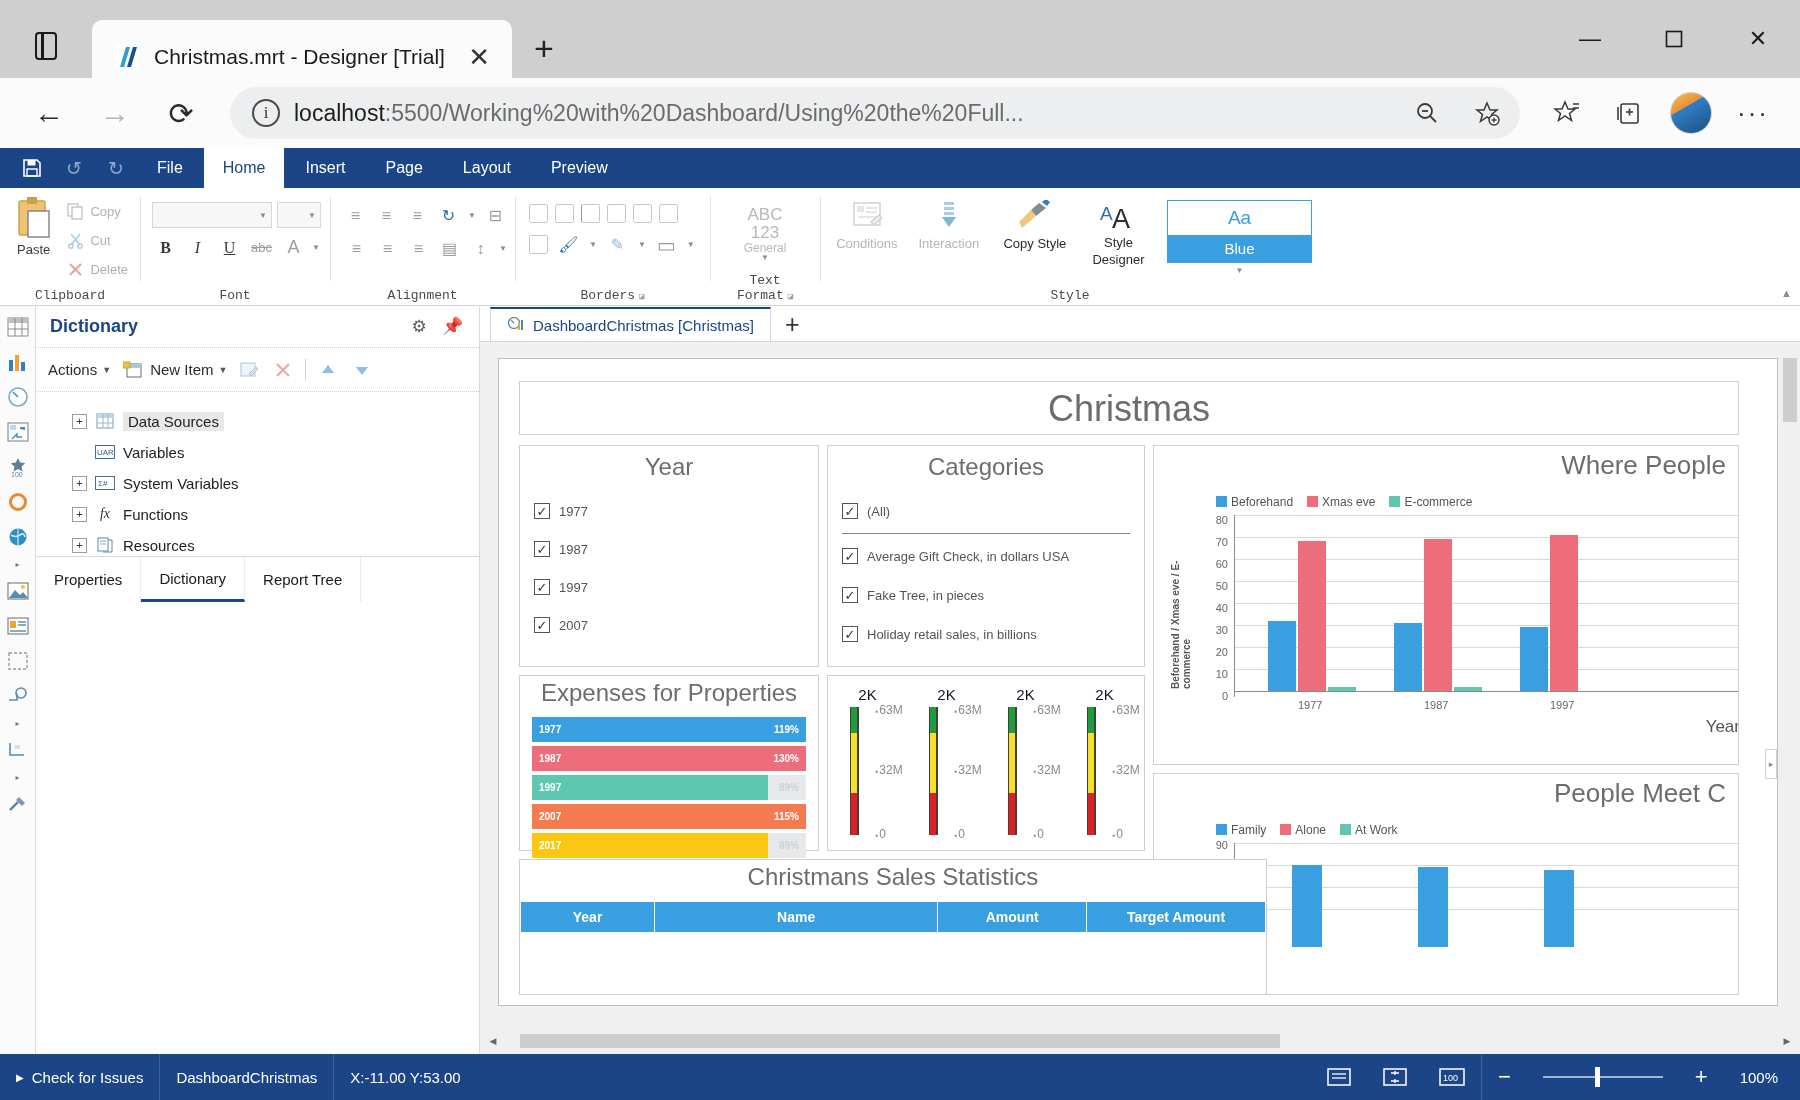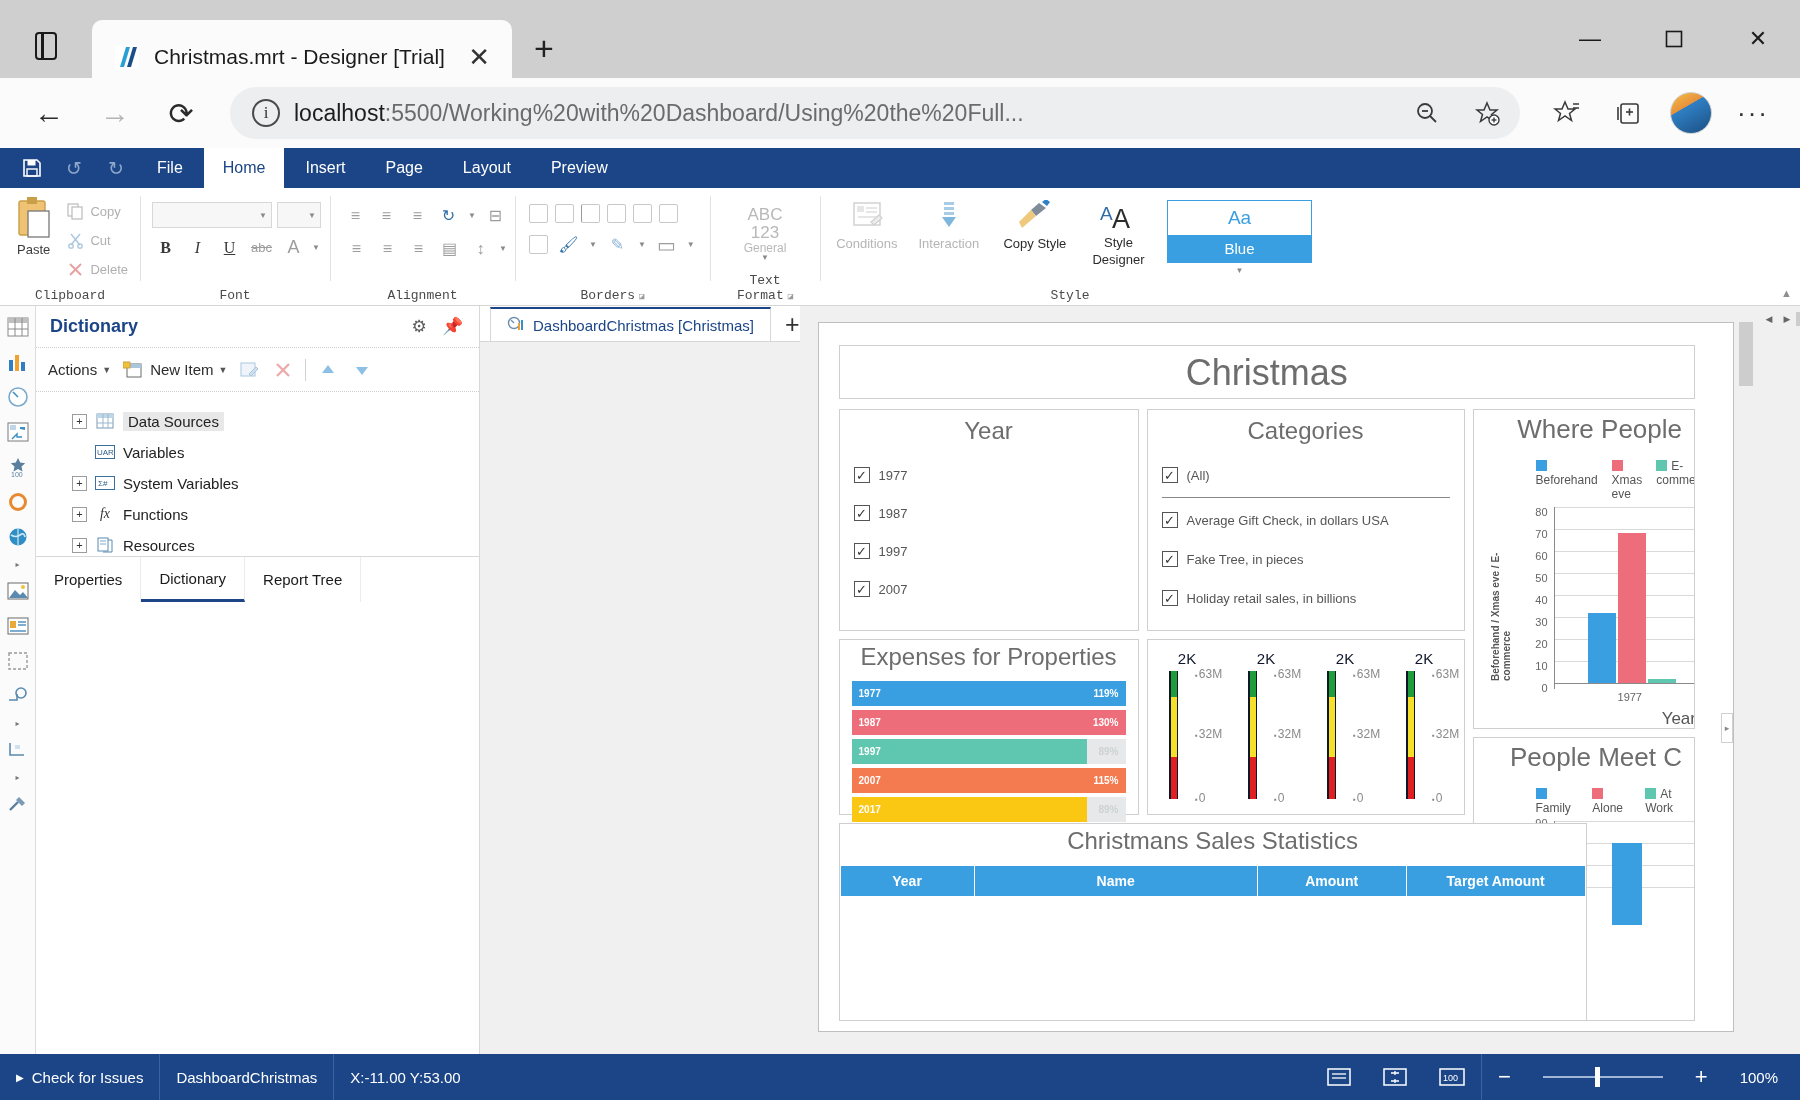--- a/index.html
+++ b/index.html
@@ -93,40 +93,40 @@
   .plus{width:15px;height:15px;border:1px solid #9c9c9c;background:#fff;display:flex;align-items:center;justify-content:center;font-size:11px;line-height:1;color:#333;}
   .plus.none{border:none;background:none;}
   .tico{width:20px;height:18px;display:flex;align-items:center;justify-content:center;font-size:11px;}
   .tlabel.sel{background:#e8e8e8;padding:1px 5px;}
 
   .dict-tabs{height:46px;border-top:1px solid #d8d8d8;background:#fff;display:flex;align-items:stretch;}
   .dtab{padding:0 18px;display:flex;align-items:center;font-size:15px;color:#1a1a1a;border-right:1px solid #ececec;}
   .dtab.active{border-bottom:3px solid #1b4586;}
 
   
-  .designer{flex:1;display:flex;background:#f0f0f0;min-width:0;}
+  .designer{flex:1;display:flex;flex-direction:column;background:#f0f0f0;min-width:0;}
   .page-tabs{height:36px;background:#ffffff;display:flex;align-items:flex-end;border-bottom:1px solid #d6d6d6;}
   .ptab{height:34px;display:flex;align-items:center;gap:8px;padding:0 16px;background:#fff;border:1px solid #d6d6d6;border-bottom:none;border-top:2px solid #1b4586;color:#1b4586;font-size:15px;margin-left:10px;}
   .ptab-add{font-size:25px;color:#333;margin-left:14px;padding-bottom:2px;font-weight:300;}
   .canvas-wrap{flex:1;position:relative;overflow:hidden;}
   .canvas{position:absolute;left:18px;top:16px;right:22px;bottom:22px;background:#fff;border:1px solid #bfbfbf;overflow:hidden;}
   .dash{position:absolute;inset:8px;}
   .card{position:absolute;background:#fff;border:1px solid #cfcfcf;}
   .card-title{text-align:center;color:#6d6d6d;font-weight:300;}
   .chk-row{display:flex;align-items:center;gap:9px;color:#555;font-size:13px;}
   .chk{width:16px;height:16px;border:1.6px solid #555;display:flex;align-items:center;justify-content:center;font-size:13px;color:#333;line-height:1;flex:none;}
 
   .pbar{height:25px;display:flex;align-items:center;position:relative;background:#e6e8e9;margin-bottom:4px;}
   .pbar .fill{height:100%;display:flex;align-items:center;position:absolute;left:0;top:0;}
   .pbar .yr{position:relative;z-index:2;color:#fff;font-size:10px;font-weight:bold;padding-left:7px;}
   .pbar .pct{position:absolute;right:7px;z-index:2;font-size:10px;font-weight:bold;}
 
   .gauge{position:relative;width:64px;}
   .g-top{text-align:center;color:#0f172a;font-size:15px;margin-bottom:4px;}
-  .g-bar{position:relative;width:9px;height:128px;margin-left:14px;background:#0f172a;}
+  .g-bar{position:relative;width:9px;height:128px;margin-left:14px;background:#404040;}
   .g-bar .seg{position:absolute;left:1.5px;width:6px;}
   .g-lbl{position:absolute;left:26px;font-size:12px;color:#8a8a8a;white-space:nowrap;}
   .g-lbl:before{content:"▪";font-size:8px;margin-right:1px;color:#8a8a8a;}
 
   .legend{display:flex;gap:14px;justify-content:center;font-size:12px;color:#555;}
   .legend i{width:11px;height:11px;display:inline-block;margin-right:4px;vertical-align:-1px;}
 
   .axis-lbl{font-size:11px;color:#666;}
   .ytitle{position:absolute;writing-mode:vertical-rl;transform:rotate(180deg);font-size:10px;color:#555;font-weight:bold;}
 

